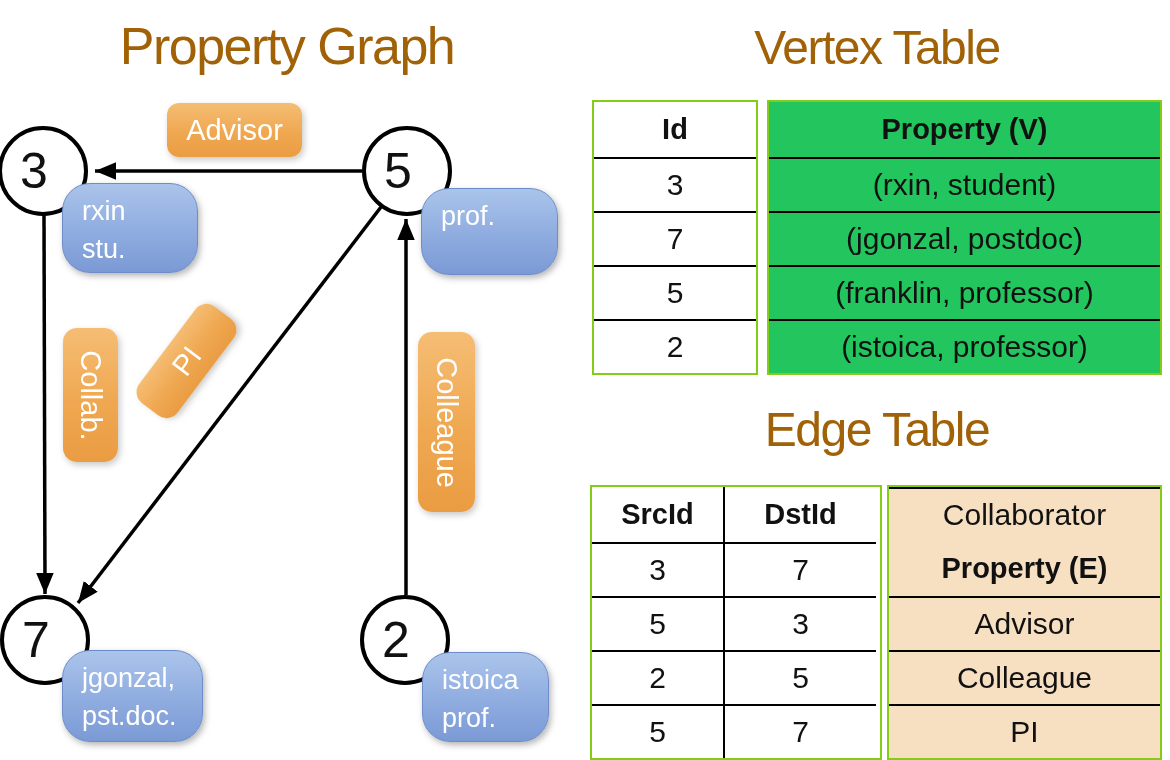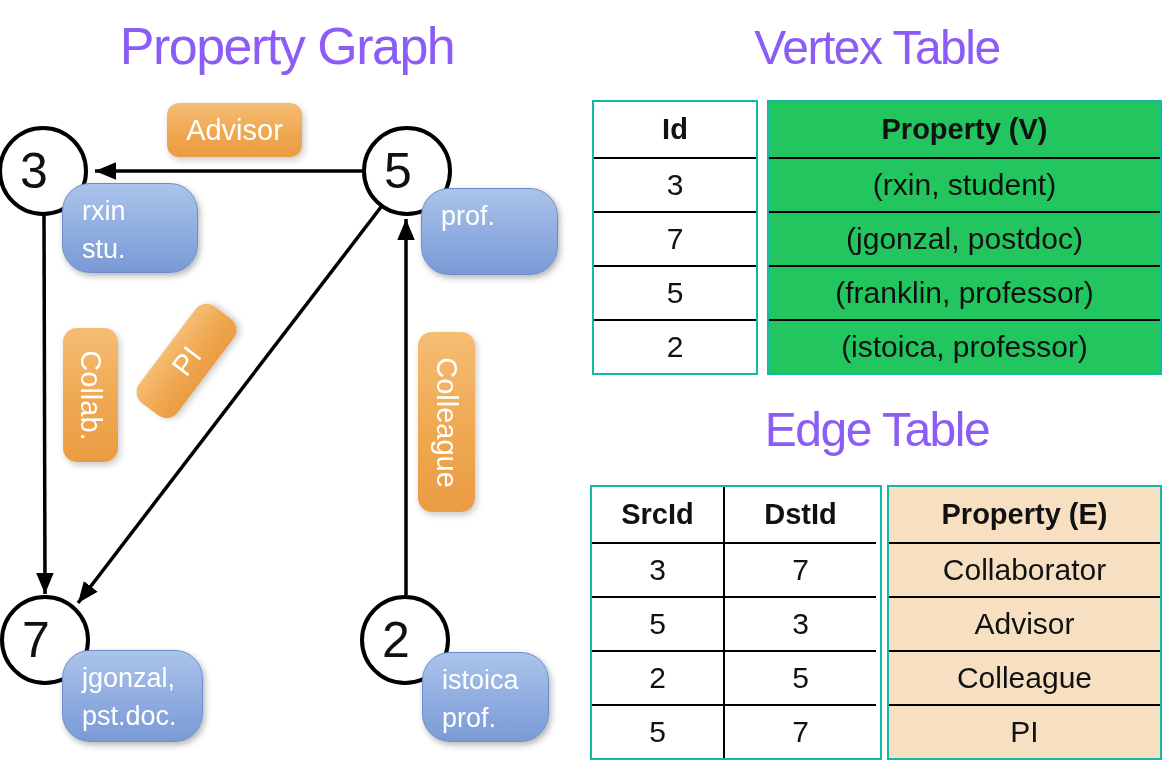--- a/index.html
+++ b/index.html
@@ -4,21 +4,21 @@
 <style>
   html,body{margin:0;padding:0;}
   body{
     width:1170px;height:760px;position:relative;overflow:hidden;
     background:#ffffff;
     font-family:"Liberation Sans", sans-serif;
     color:#111;
   }
   .title{
     position:absolute;text-align:center;
-    font-size:52px;font-weight:400;letter-spacing:-1.5px;color:#8b5cf6;
+    font-size:52px;font-weight:400;letter-spacing:-1.5px;color:#a16207;
     white-space:nowrap;
   }
   .title.small{font-size:48px;}
 
   
   #edge-svg{position:absolute;left:0;top:0;}
   .node{
     position:absolute;box-sizing:border-box;
     width:90px;height:90px;border:4px solid #000;border-radius:50%;
     background:#fff;display:flex;align-items:center;justify-content:center;
@@ -38,21 +38,21 @@
     position:absolute;box-sizing:border-box;border-radius:12px;
     background:linear-gradient(180deg,#f5bd74 0%,#efa851 55%,#ea9c42 100%);
     box-shadow:2px 3px 6px rgba(120,120,120,.4);
     color:#fff;font-size:29px;
     display:flex;align-items:center;justify-content:center;
   }
   .edge-label .vtext{white-space:nowrap;transform:rotate(90deg);}
 
   
   .dtable{position:absolute;display:flex;align-items:flex-start;}
-  .sub{box-sizing:border-box;border:2px solid #14b8a6;background:#fff;}
+  .sub{box-sizing:border-box;border:2px solid #84cc16;background:#fff;}
   .cell{
     box-sizing:border-box;height:54px;display:flex;align-items:center;justify-content:center;
     font-size:30px;border-top:2px solid #000;
   }
   .cell.head{height:55px;font-weight:700;font-size:29px;border-top:none;}
   .sub.bluecol{background:#22c55e;}
   .sub.orangecol{background:#f7dfc2;}
   .pairrow{display:flex;}
   .pairrow .cell{border-top:2px solid #000;}
   .pairrow:first-child .cell{border-top:none;text-align:center;}
@@ -156,19 +156,19 @@
     <div class="pairrow">
       <div class="cell src">2</div>
       <div class="cell dst">5</div>
     </div>
     <div class="pairrow">
       <div class="cell src">5</div>
       <div class="cell dst">7</div>
     </div>
   </div>
   <div class="sub orangecol" style="width:275px;margin-left:5px;">
+    <div class="cell">Collaborator</div>
     <div class="cell head">Property (E)</div>
-    <div class="cell">Collaborator</div>
     <div class="cell">Advisor</div>
     <div class="cell">Colleague</div>
     <div class="cell">PI</div>
   </div>
 </div>
 
 </body></html>

